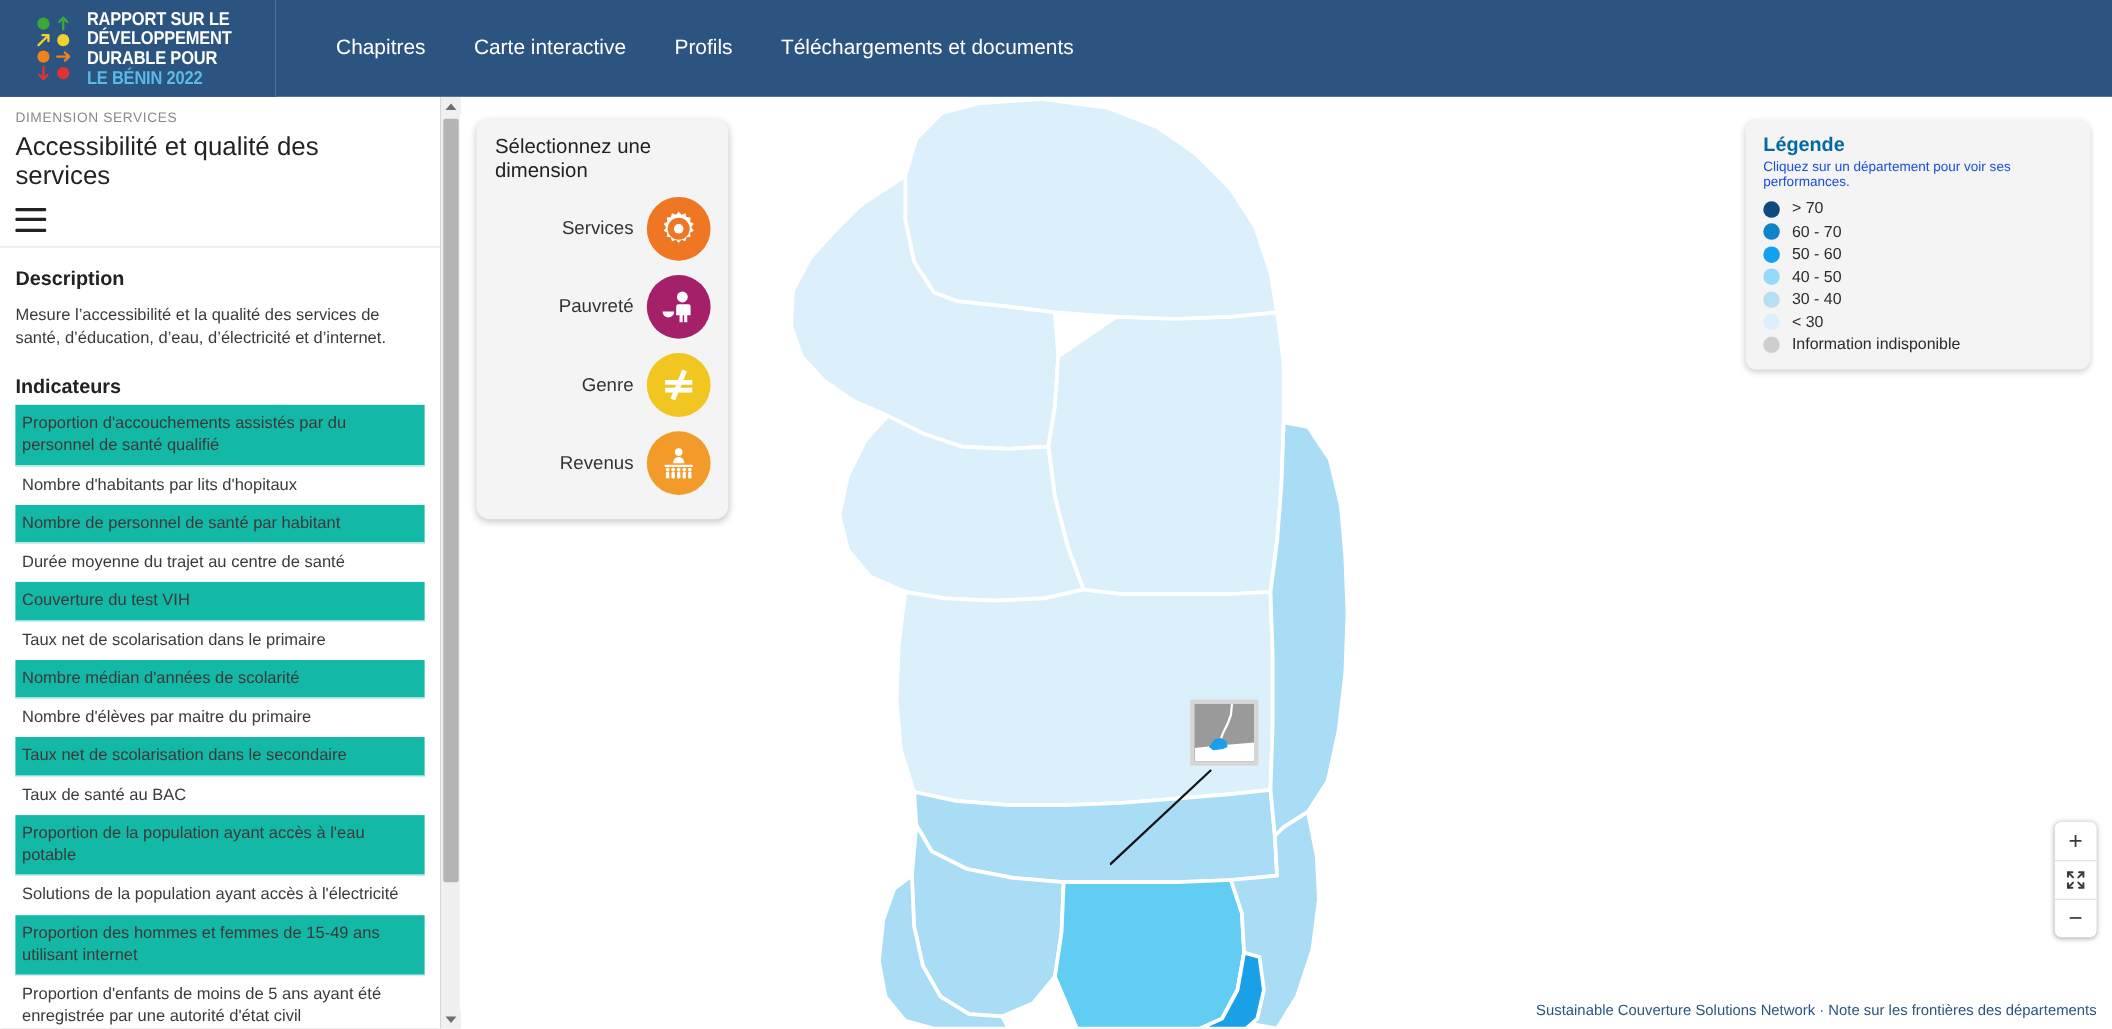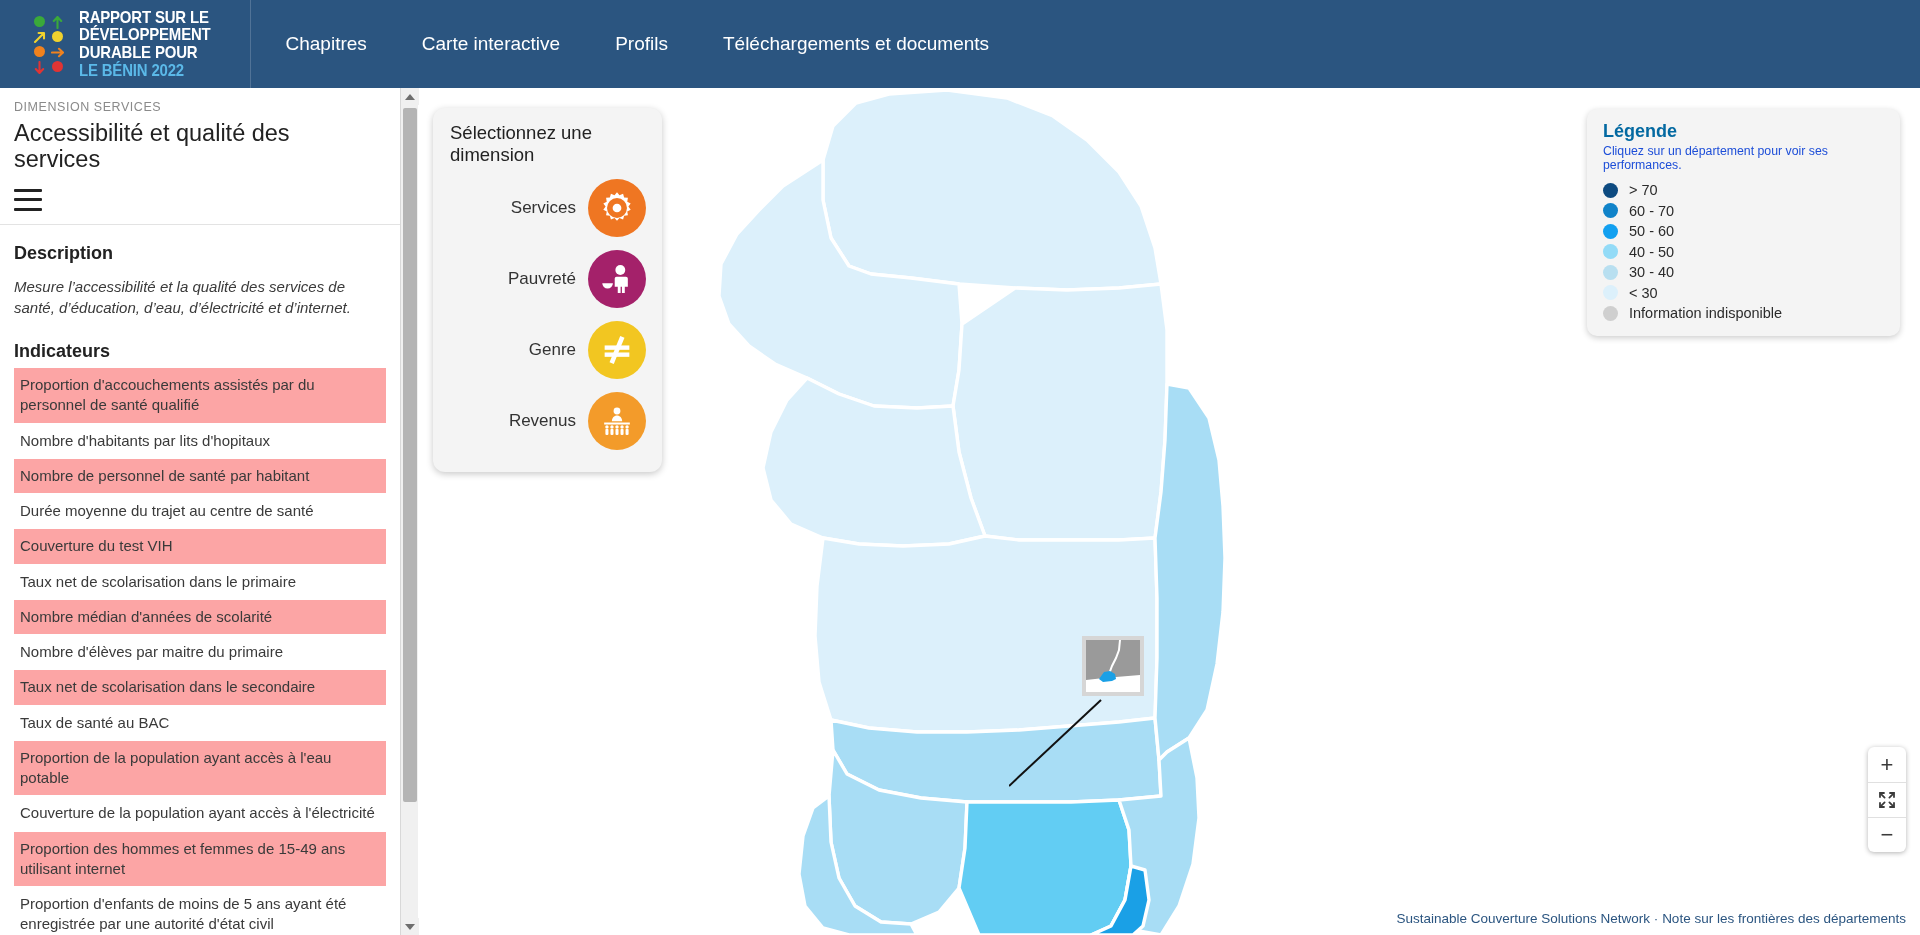--- a/index.html
+++ b/index.html
@@ -41,21 +41,21 @@
     font-weight: bold;
     font-size: 17px;
     letter-spacing: -0.2px;
     font-family: "Liberation Sans Narrow", "Liberation Sans", sans-serif;
     transform: scaleX(0.88);
     transform-origin: left center;
     white-space: nowrap;
   }
   .brand-line.year { color: #5bb9e8; }
 
-  #navlinks { display: flex; align-items: center; height: 88px; padding-left: 12px; gap: 11px; }
+  #navlinks { display: flex; align-items: center; height: 88px; padding-left: 32px; }
   .navlink {
     color: #ffffff;
     font-size: 19px;
     padding: 0 22px;
     line-height: 88px;
     cursor: pointer;
     white-space: nowrap;
   }
 
   
@@ -92,32 +92,32 @@
   }
   #hamburger span { display:block; height: 3px; background: #222; border-radius: 1px; }
 
   #panel-body { padding: 14px 14px 0 14px; }
   .section-title {
     font-size: 18px; font-weight: bold; color: #222;
     margin: 4px 0 12px 0;
   }
   #description-text {
     font-size: 15px; color: #3a3a3a; line-height: 1.45;
-    margin-bottom: 22px; padding-right: 8px; font-style: italic;
+    margin-bottom: 22px; padding-right: 8px;
   }
   #indicators-title { margin-bottom: 6px; }
   #indicator-list { list-style: none; margin: 0; padding: 0; }
   .indicator {
     font-size: 15px; color: #3a3a3a;
     padding: 7px 8px 7px 6px;
     line-height: 1.35;
     cursor: pointer;
     border-bottom: 1px solid #ffffff;
   }
-  .indicator.alt { background: #fca5a5; }
+  .indicator.alt { background: #14b8a6; }
 
   
   #panel-scrollbar {
     position: absolute; left: 400px; top: 88px;
     width: 18px; height: 847px;
     background: #f0f0f0;
     border-left: 1px solid #d8d8d8;
     z-index: 45;
   }
   .sb-arrow {
@@ -293,21 +293,21 @@
         <li class="indicator">Nombre d'habitants par lits d'hopitaux</li>
         <li class="indicator alt">Nombre de personnel de santé par habitant</li>
         <li class="indicator">Durée moyenne du trajet au centre de santé</li>
         <li class="indicator alt">Couverture du test VIH</li>
         <li class="indicator">Taux net de scolarisation dans le primaire</li>
         <li class="indicator alt">Nombre médian d'années de scolarité</li>
         <li class="indicator">Nombre d'élèves par maitre du primaire</li>
         <li class="indicator alt">Taux net de scolarisation dans le secondaire</li>
         <li class="indicator">Taux de santé au BAC</li>
         <li class="indicator alt">Proportion de la population ayant accès à l'eau potable</li>
-        <li class="indicator">Couverture de la population ayant accès à l'électricité</li>
+        <li class="indicator">Solutions de la population ayant accès à l'électricité</li>
         <li class="indicator alt">Proportion des hommes et femmes de 15-49 ans utilisant internet</li>
         <li class="indicator">Proportion d'enfants de moins de 5 ans ayant été enregistrée par une autorité d'état civil</li>
       </ul>
   </div>
 </aside>
 
 <div id="panel-scrollbar">
   <div class="sb-arrow up">
       <i></i>
     </div>

